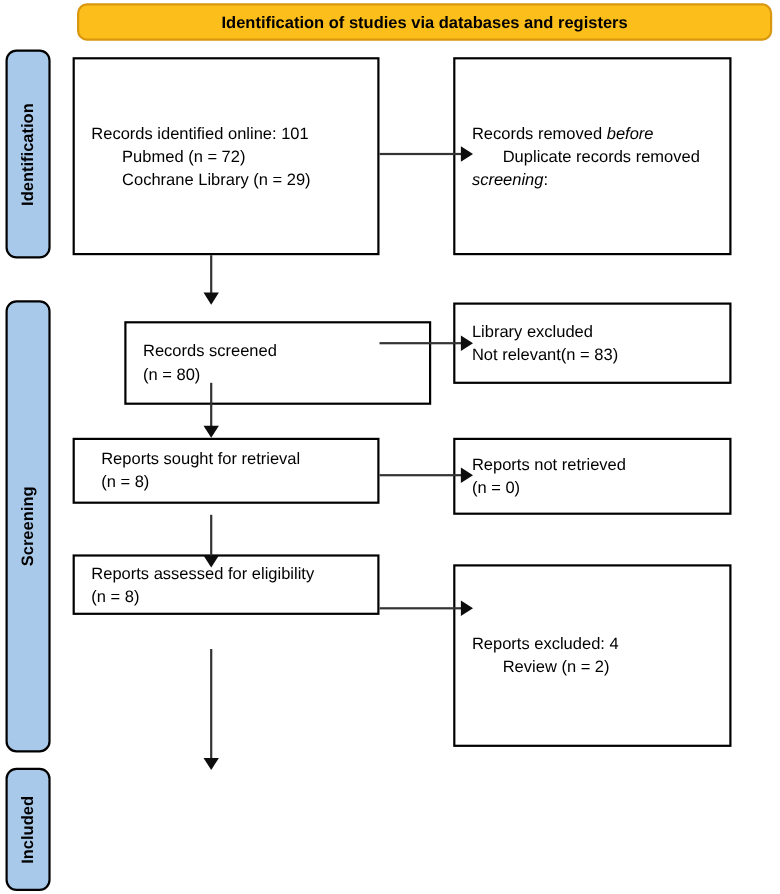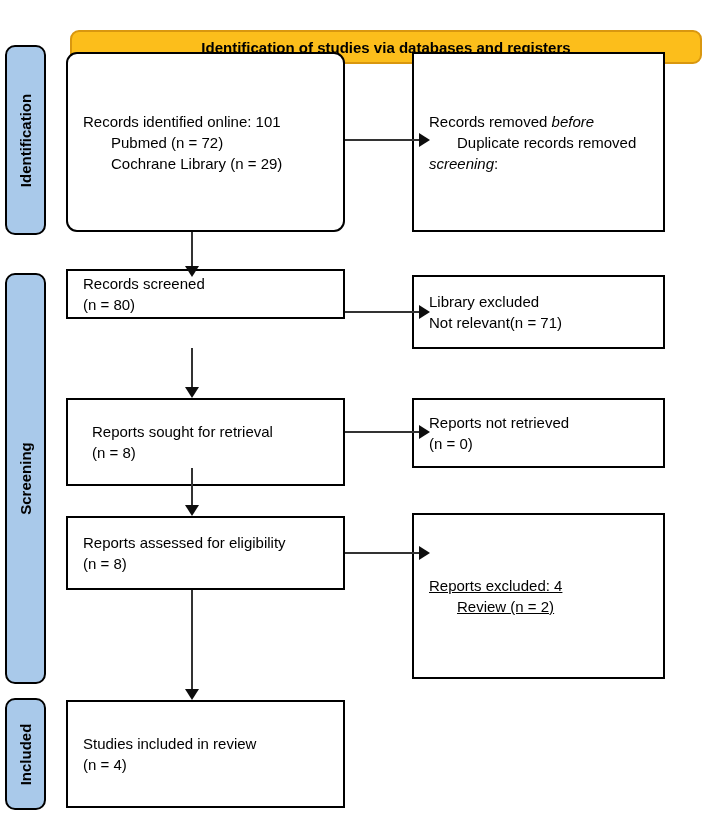--- a/index.html
+++ b/index.html
@@ -19,21 +19,21 @@
     overflow:hidden;
   }
   
   .banner{
     position:absolute;left:70px;top:3px;width:632px;height:34px;
     background:var(--banner-bg);
     border:2px solid var(--banner-border);
     border-radius:9px;
     box-sizing:border-box;
     display:flex;align-items:center;justify-content:center;
-    font-weight:bold;font-size:15px;margin-top:27px;
+    font-weight:bold;font-size:15px;
   }
   
   .stage{
     position:absolute;left:5px;width:41px;
     background:var(--stage-bg);
     border:2px solid #000;
     border-radius:10px;
     box-sizing:border-box;
     display:flex;align-items:center;justify-content:center;
   }
@@ -53,28 +53,28 @@
     box-sizing:border-box;
     display:flex;flex-direction:column;justify-content:center;
     padding:6px 10px 6px 15px;
     font-size:15px;line-height:21px;
   }
   .fbox .line{white-space:nowrap;}
   .fbox .line.indent{padding-left:28px;}
   .fbox .italic{font-style:italic;}
   .col-left{left:66px;width:279px;}
   .col-right{left:412px;width:253px;}
-  #box-records-identified{top:52px;height:180px;border-radius:11px;}
+  #box-records-identified{top:52px;height:180px;}
   #box-records-removed{top:52px;height:180px;}
-  #box-records-screened{top:269px;height:50px;}
+  #box-records-screened{top:292px;height:76px;margin-left:47px;}
   #box-records-excluded{top:275px;height:74px;}
-  #box-reports-sought{top:398px;height:88px;padding-left:24px;}
+  #box-reports-sought{top:398px;height:60px;padding-left:24px;}
   #box-reports-not-retrieved{top:398px;height:70px;}
-  #box-reports-assessed{top:516px;height:74px;}
-  #box-reports-excluded{top:513px;height:166px;text-decoration:underline;}
+  #box-reports-assessed{top:504px;height:55px;}
+  #box-reports-excluded{top:513px;height:166px;}
   #box-studies-included{top:700px;height:108px;}
   
   .vline{position:absolute;left:191px;width:2px;background:var(--arrow);}
   .hline{position:absolute;left:345px;width:75px;height:2px;background:var(--arrow);}
   .head-down{
     position:absolute;left:185px;width:0;height:0;
     border-left:7px solid transparent;border-right:7px solid transparent;
     border-top:11px solid #0d0d0d;
   }
   .head-right{
@@ -119,41 +119,37 @@
       <div class="line"><span>Records removed </span><span class="italic">before</span></div>
       <div class="line indent"><span>Duplicate records removed</span></div>
       <div class="line"><span class="italic">screening</span><span>:</span></div>
     </div>
   <div class="fbox col-left" id="box-records-screened">
       <div class="line"><span>Records screened</span></div>
       <div class="line"><span>(n = 80)</span></div>
     </div>
   <div class="fbox col-right" id="box-records-excluded">
       <div class="line"><span>Library excluded</span></div>
-      <div class="line"><span>Not relevant(n = 71)</span></div>
+      <div class="line"><span>Not relevant(n = 83)</span></div>
     </div>
   <div class="fbox col-left" id="box-reports-sought">
       <div class="line"><span>Reports sought for retrieval</span></div>
       <div class="line"><span>(n = 8)</span></div>
     </div>
   <div class="fbox col-right" id="box-reports-not-retrieved">
       <div class="line"><span>Reports not retrieved</span></div>
       <div class="line"><span>(n = 0)</span></div>
     </div>
   <div class="fbox col-left" id="box-reports-assessed">
       <div class="line"><span>Reports assessed for eligibility</span></div>
       <div class="line"><span>(n = 8)</span></div>
     </div>
   <div class="fbox col-right" id="box-reports-excluded">
       <div class="line"><span>Reports excluded: 4</span></div>
       <div class="line indent"><span>Review (n = 2)</span></div>
-    </div>
-  <div class="fbox col-left" id="box-studies-included">
-      <div class="line"><span>Studies included in review</span></div>
-      <div class="line"><span>(n = 4)</span></div>
     </div>
 
   <div class="vline" id="v1"></div>
   <div class="head-down" id="v1h"></div>
   <div class="vline" id="v2"></div>
   <div class="head-down" id="v2h"></div>
   <div class="vline" id="v3"></div>
   <div class="head-down" id="v3h"></div>
   <div class="vline" id="v4"></div>
   <div class="head-down" id="v4h"></div>

